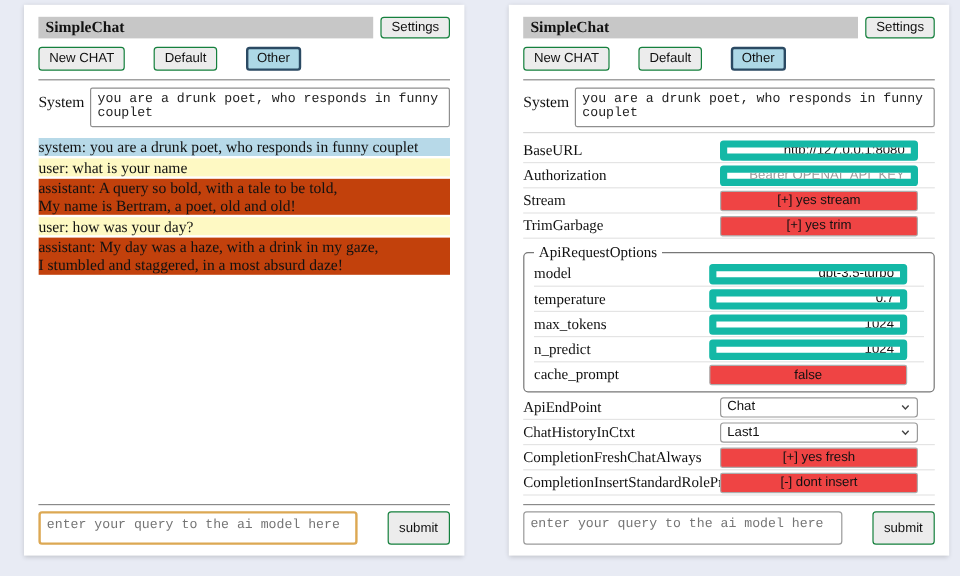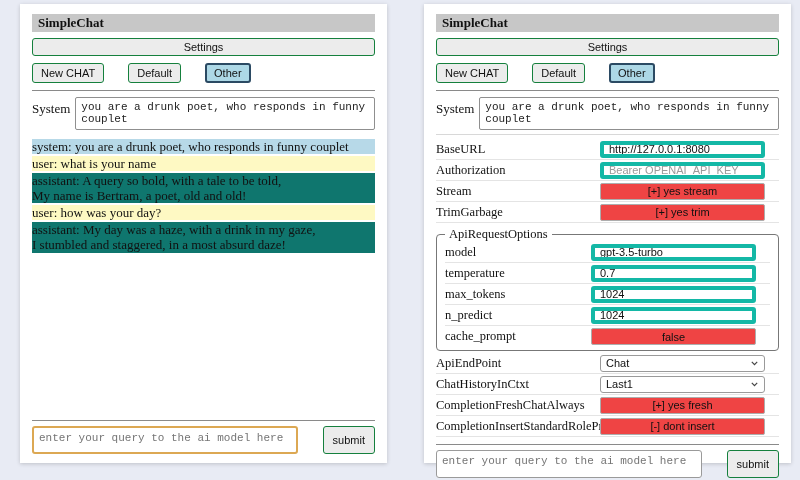--- a/index.html
+++ b/index.html
@@ -17,21 +17,21 @@
     width: 367px; height: 459px;
     background: #ffffff;
     box-shadow: 0 1px 4px rgba(0,0,0,0.18);
     padding: 10px 12px 9px 12px;
     display: flex; flex-direction: column;
   }
   #chat-panel { left: 20px; }
   #settings-panel { left: 424px; }
 
   
-  .titlebar { display: flex; align-items: stretch; gap: 6px; flex-direction: column; }
+  .titlebar { display: flex; align-items: stretch; gap: 6px; }
   .title {
     flex: 1; background: #c7c7c7;
     font-weight: bold; font-size: 13px;
     padding: 2px 6px; line-height: 14px;
   }
   button.std {
     font-family: "Liberation Sans", sans-serif;
     font-size: 11px; color: #111;
     background: #ececec; border: 1px solid #15803d;
     border-radius: 3px; padding: 1px 8px;
@@ -56,39 +56,39 @@
     font-size: 11px; color: #222;
     border: 1px solid #8f8f8f; border-radius: 2px;
     padding: 3px 5px; outline: none;
   }
 
   
   .chat { flex: 1; margin-top: 9px; overflow: hidden; font-size: 13px; }
   .msg { padding: 0 0; margin-bottom: 2px; line-height: 1.16; white-space: pre-line; }
   .msg-system { background: #b7d9e8; }
   .msg-user { background: #fef9c3; }
-  .msg-assistant { background: #0f766e; }
+  .msg-assistant { background: #c2410c; }
 
   
   .settings-list { margin-top: 2px; }
   .srow {
     display: flex; align-items: center;
     min-height: 21px; padding: 1px 0;
     border-bottom: 1px solid #e4e4e4;
     font-size: 12.5px;
   }
   .srow .lbl { flex: 1; min-width: 0; }
   .ctl-input, .ctl-button, .ctl-select {
     flex: 0 0 165px; width: 165px; height: 17px;
     font-family: "Liberation Sans", sans-serif;
     font-size: 11px; margin-right: 14px;
   }
   input.ctl-input {
-    border: 4px solid #14b8a6; border-radius: 3px;
-    padding: 1px 5px; color: #111; outline: none;
+    border: 6px solid #14b8a6; border-radius: 3px;
+    padding: 1px 5px; color: #111; outline: none; text-align: right;
   }
   input.ctl-input::placeholder { color: #9a9a9a; }
   button.ctl-button {
     background: #ef4444; border: 1px solid #adadad;
     border-radius: 2px; color: #111; padding: 0 4px;
   }
   .ctl-select {
     display: flex; align-items: center;
     background: #fff; border: 1px solid #9a9a9a;
     border-radius: 3px; padding: 0 5px; cursor: default;

